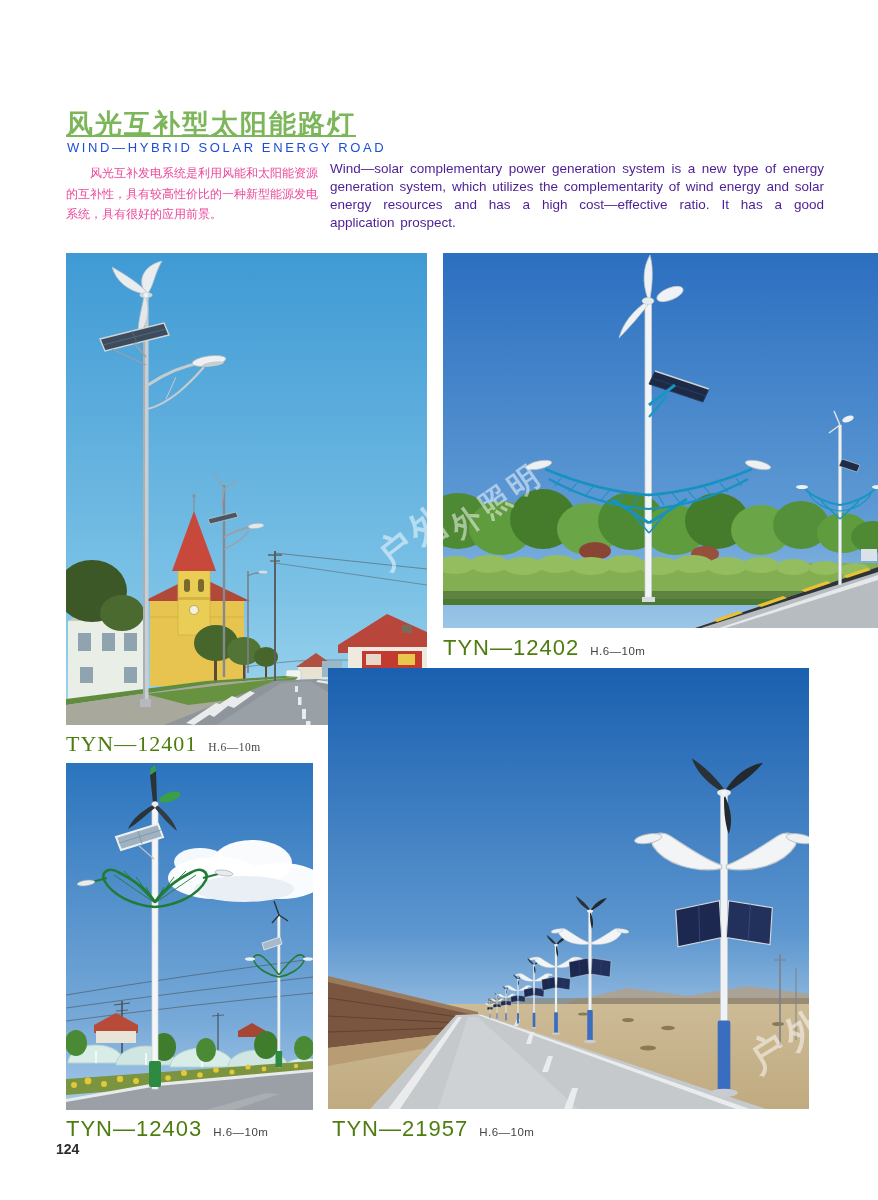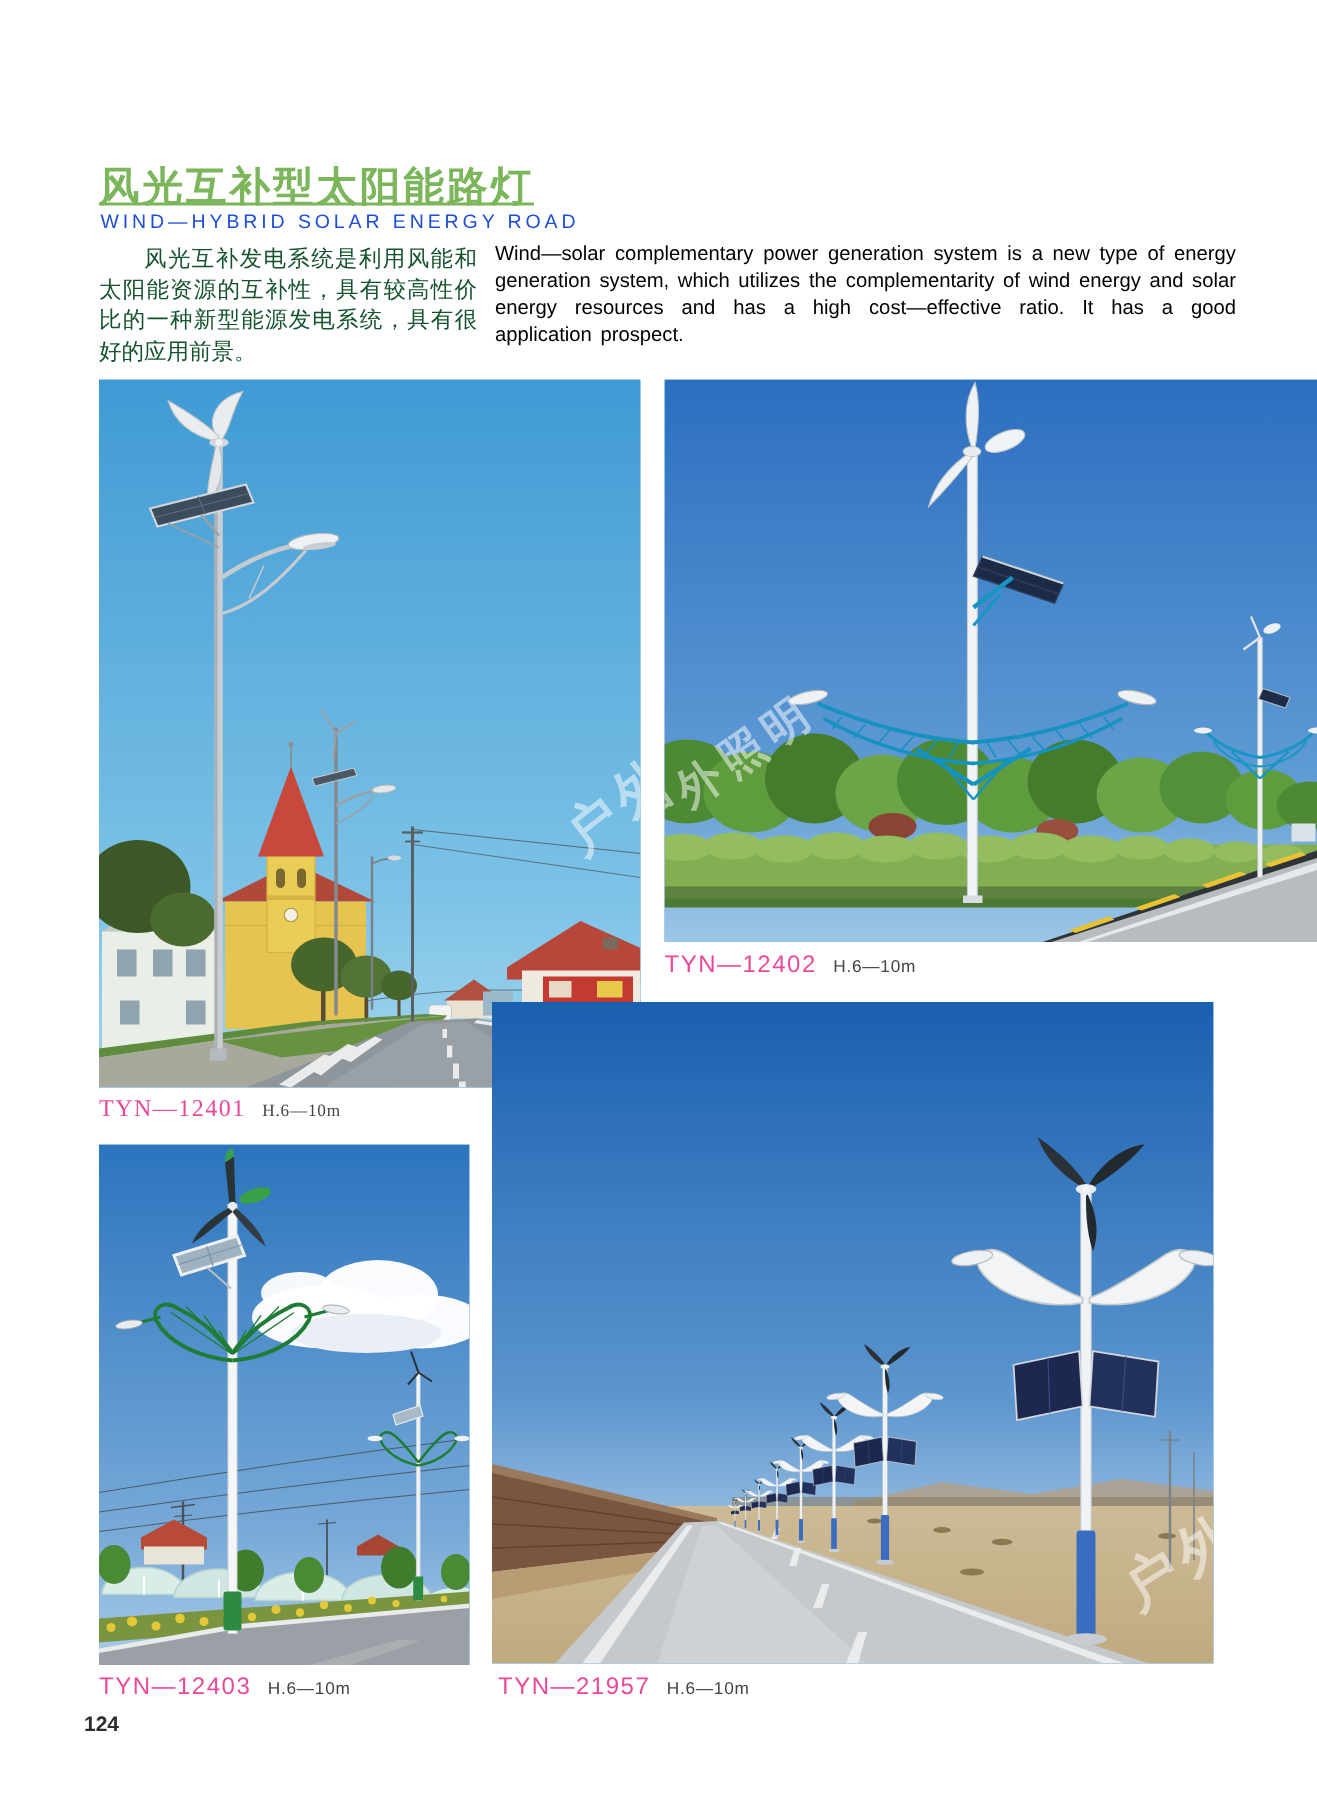--- a/index.html
+++ b/index.html
@@ -1,32 +1,32 @@
 <!DOCTYPE html>
 <html><head>
 <meta charset="utf-8">
 <style>
   html,body{margin:0;padding:0;background:#ffffff;}
   body{width:878px;height:1200px;position:relative;overflow:hidden;
        font-family:"Liberation Sans","DejaVu Sans",sans-serif;}
   .abs{position:absolute;}
   .title-cn{left:66px;top:106px;font-size:27px;font-weight:bold;color:#7cb65a;letter-spacing:2px;text-decoration:underline;}
   .title-en{left:67px;top:140px;font-size:13px;color:#1d4ed8;letter-spacing:2.6px;font-weight:500;}
-  .intro-cn{left:66px;top:163px;width:252px;font-size:15px;line-height:20.5px;color:#14532d;
+  .intro-cn{left:66px;top:163px;width:252px;font-size:12px;line-height:20.5px;color:#ec4899;
             text-align:justify;text-indent:2em;}
-  .intro-en{left:330px;top:160px;width:494px;font-size:13.5px;line-height:18px;color:#000000;
+  .intro-en{left:330px;top:160px;width:494px;font-size:13.5px;line-height:18px;color:#4c1d95;
             text-align:justify;word-spacing:2px;}
   .photo{position:absolute;overflow:hidden;background:#5b9bd0;}
   .photo svg{display:block;width:100%;height:100%;}
   #photo1{left:66px;top:253px;width:361px;height:472px;}
   #photo2{left:443px;top:253px;width:435px;height:375px;}
   #photo3{left:66px;top:763px;width:247px;height:347px;}
   #photo4{left:328px;top:668px;width:481px;height:441px;}
   .caption{position:absolute;white-space:nowrap;color:#3a3a3a;}
-  .caption .model{font-size:16px;letter-spacing:1px;color:#ec4899;}
+  .caption .model{font-size:22px;letter-spacing:1px;color:#4d7c0f;}
   .caption .spec{font-size:11.5px;margin-left:11px;color:#444444;letter-spacing:0.5px;}
   #cap1{left:66px;top:731px;font-family:Liberation Serif, serif;}
   #cap2{left:443px;top:635px;}
   #cap3{left:66px;top:1116px;}
   #cap4{left:332px;top:1116px;}
   .page-num{left:56px;top:1141px;font-size:14px;font-weight:bold;color:#2d2d2d;text-align:right;}
   .wm{font-weight:bold;fill:#ffffff;opacity:0.5;letter-spacing:5px;}
 </style>
 </head>
 <body>

